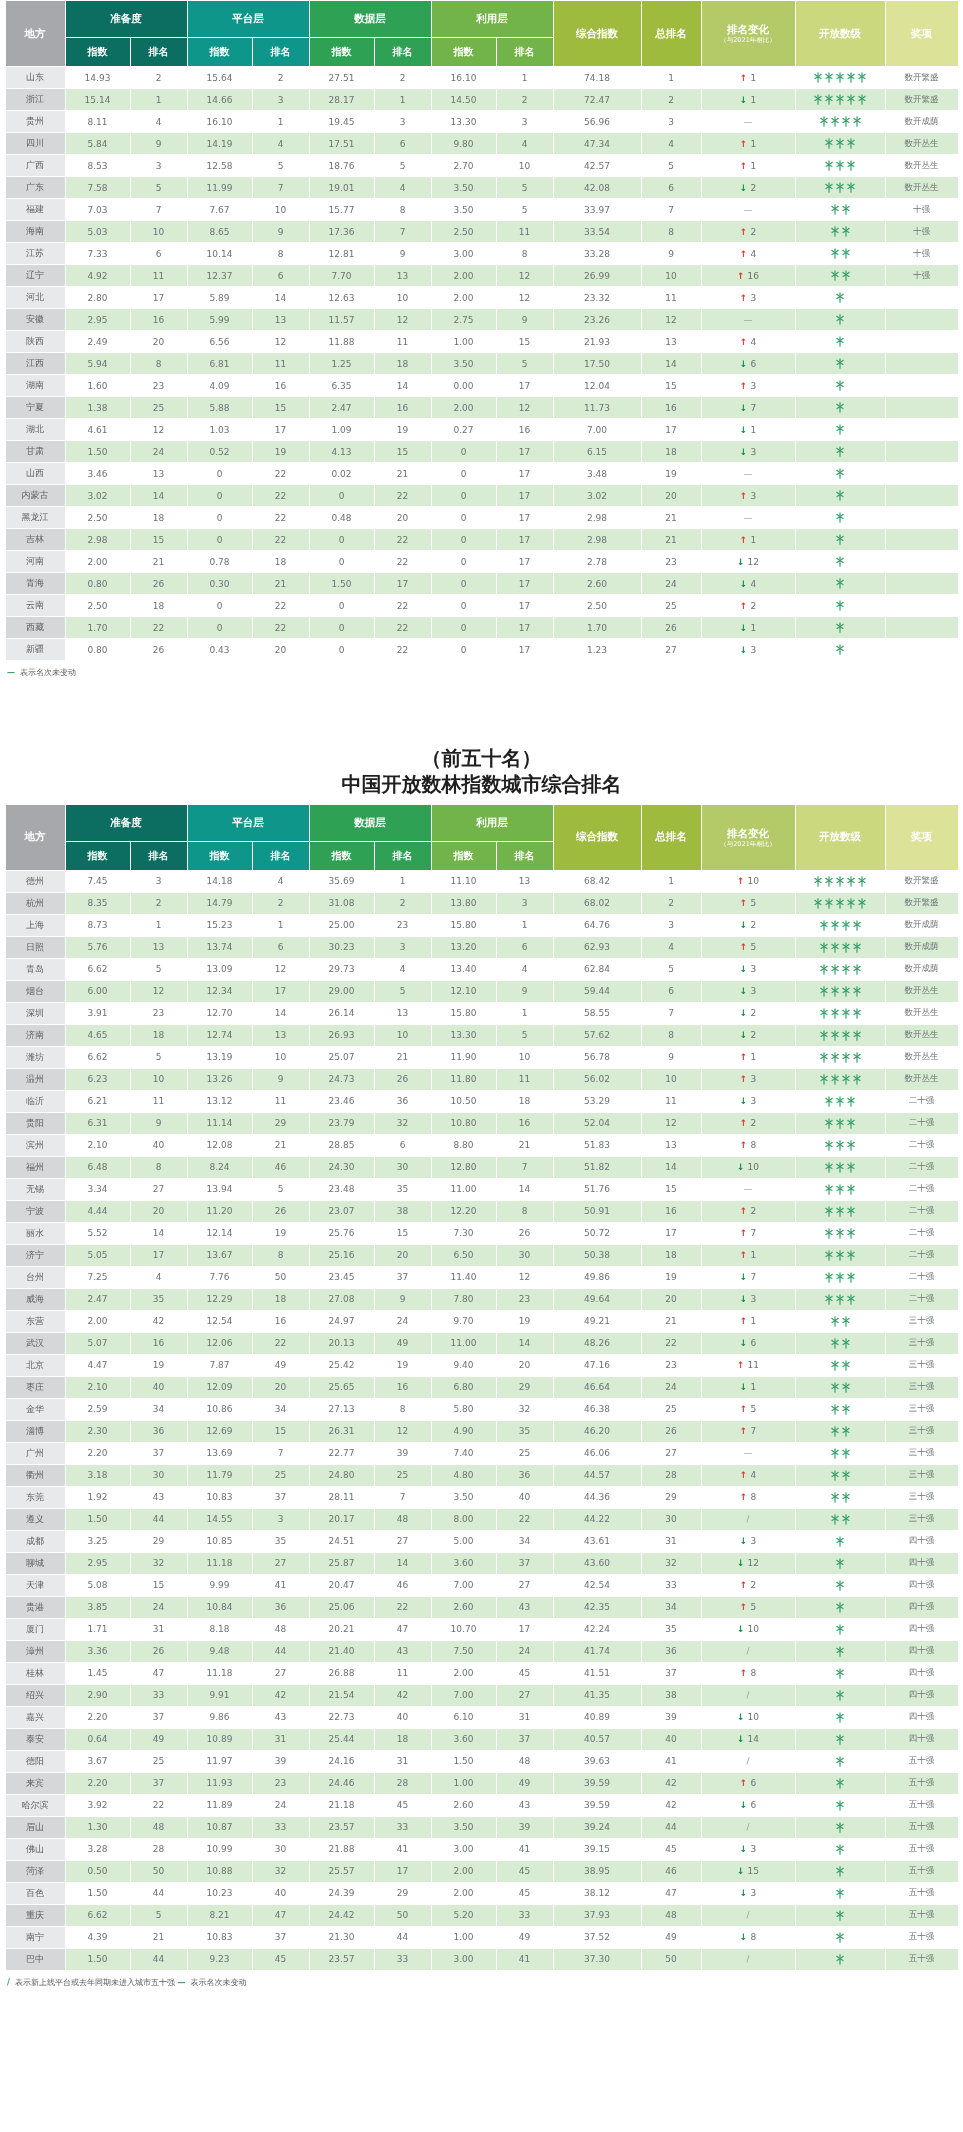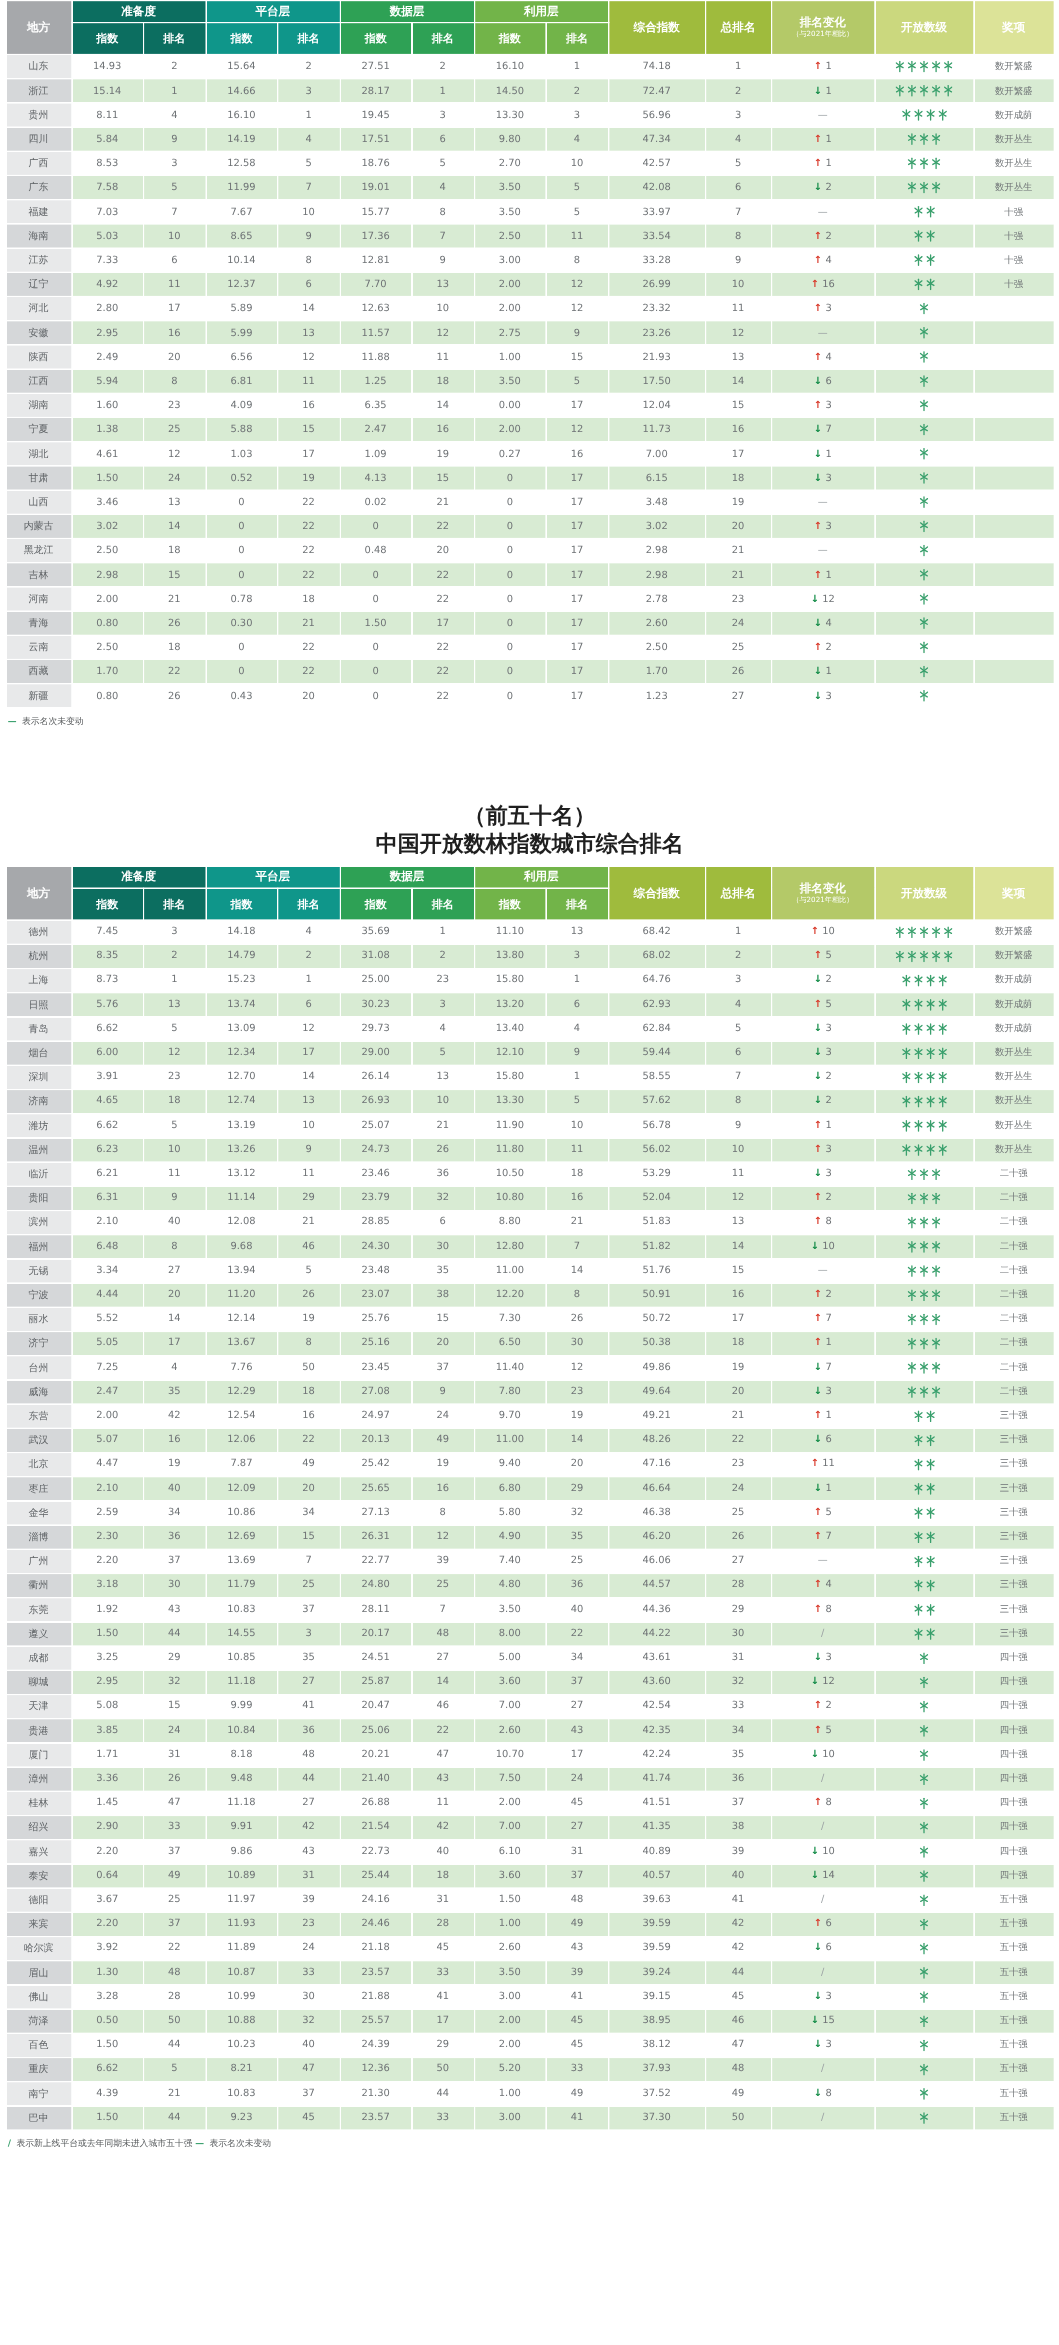--- a/index.html
+++ b/index.html
@@ -9,21 +9,21 @@
     --c-place_odd:#e8e9ea; --c-text:#6e7275; --c-up:#d93a2b; --c-down:#0f8a44;
     --c-neutral:#9aa0a3; --c-tree:#3aa06d; --c-title:#1f1f1f;
   }
   *{box-sizing:border-box;}
   body{margin:0;background:#fff;font-family:"DejaVu Sans","Liberation Sans",sans-serif;color:var(--c-text);}
   .page{width:963px;margin:0 auto;}
   .tbl-title{text-align:center;font-weight:bold;color:var(--c-title);font-size:20px;line-height:1.32;margin:0;padding:5px 0 6px;}
   .tbl-title.t2{margin-top:62px;}
   table{border-collapse:collapse;width:953px;margin:0 auto;table-layout:fixed;}
   th,td{border:1px solid #fff;text-align:center;padding:0;overflow:hidden;white-space:nowrap;}
-  thead th{color:#fff;font-size:10.5px;font-weight:bold;height:20px;}
+  thead th{color:#fff;font-size:10.5px;font-weight:bold;height:37px;}
   thead tr.sub th{font-size:10px;height:29px;}
   .h-place{background:var(--c-place);}
   .h-ready{background:var(--c-ready);}
   .h-platform{background:var(--c-platform);}
   .h-datalayer{background:var(--c-datalayer);}
   .h-use{background:var(--c-use);font-family:Liberation Serif, serif;}
   .h-composite{background:var(--c-composite);}
   .h-total{background:var(--c-total);}
   .h-change{background:var(--c-change);}
   .h-level{background:var(--c-level);margin-left:27px;}
@@ -1675,21 +1675,21 @@
                 <line x1="6" y1="7" x2="10.5" y2="9.5"></line>
                 <line x1="6" y1="7" x2="6" y2="15"></line>
               </g>
             </svg></td>
           <td class="award">二十强</td>
         </tr>
         <tr>
           <td class="place">福州</td>
           <td class="">6.48</td>
           <td class="">8</td>
-          <td class="">9.68</td>
+          <td class="">8.24</td>
           <td class="">46</td>
           <td class="">24.30</td>
           <td class="">30</td>
           <td class="">12.80</td>
           <td class="">7</td>
           <td class="">51.82</td>
           <td class="">14</td>
           <td class="chg"><span class="chg-down">↓</span><span class="chg-val">10</span></td>
           <td class="level"><svg class="tree" width="8" height="11" viewBox="0 0 12 16">
               <g stroke="#3aa06d" stroke-width="1.8" stroke-linecap="round" fill="none">
@@ -2743,21 +2743,21 @@
               </g>
             </svg></td>
           <td class="award">五十强</td>
         </tr>
         <tr>
           <td class="place">重庆</td>
           <td class="">6.62</td>
           <td class="">5</td>
           <td class="">8.21</td>
           <td class="">47</td>
-          <td class="">12.36</td>
+          <td class="">24.42</td>
           <td class="">50</td>
           <td class="">5.20</td>
           <td class="">33</td>
           <td class="">37.93</td>
           <td class="">48</td>
           <td class="chg"><span class="chg-new">/</span></td>
           <td class="level"><svg class="tree" width="8" height="11" viewBox="0 0 12 16">
               <g stroke="#3aa06d" stroke-width="1.8" stroke-linecap="round" fill="none">
                 <line x1="6" y1="7" x2="6" y2="1"></line>
                 <line x1="6" y1="7" x2="1.2" y2="3.2"></line>

